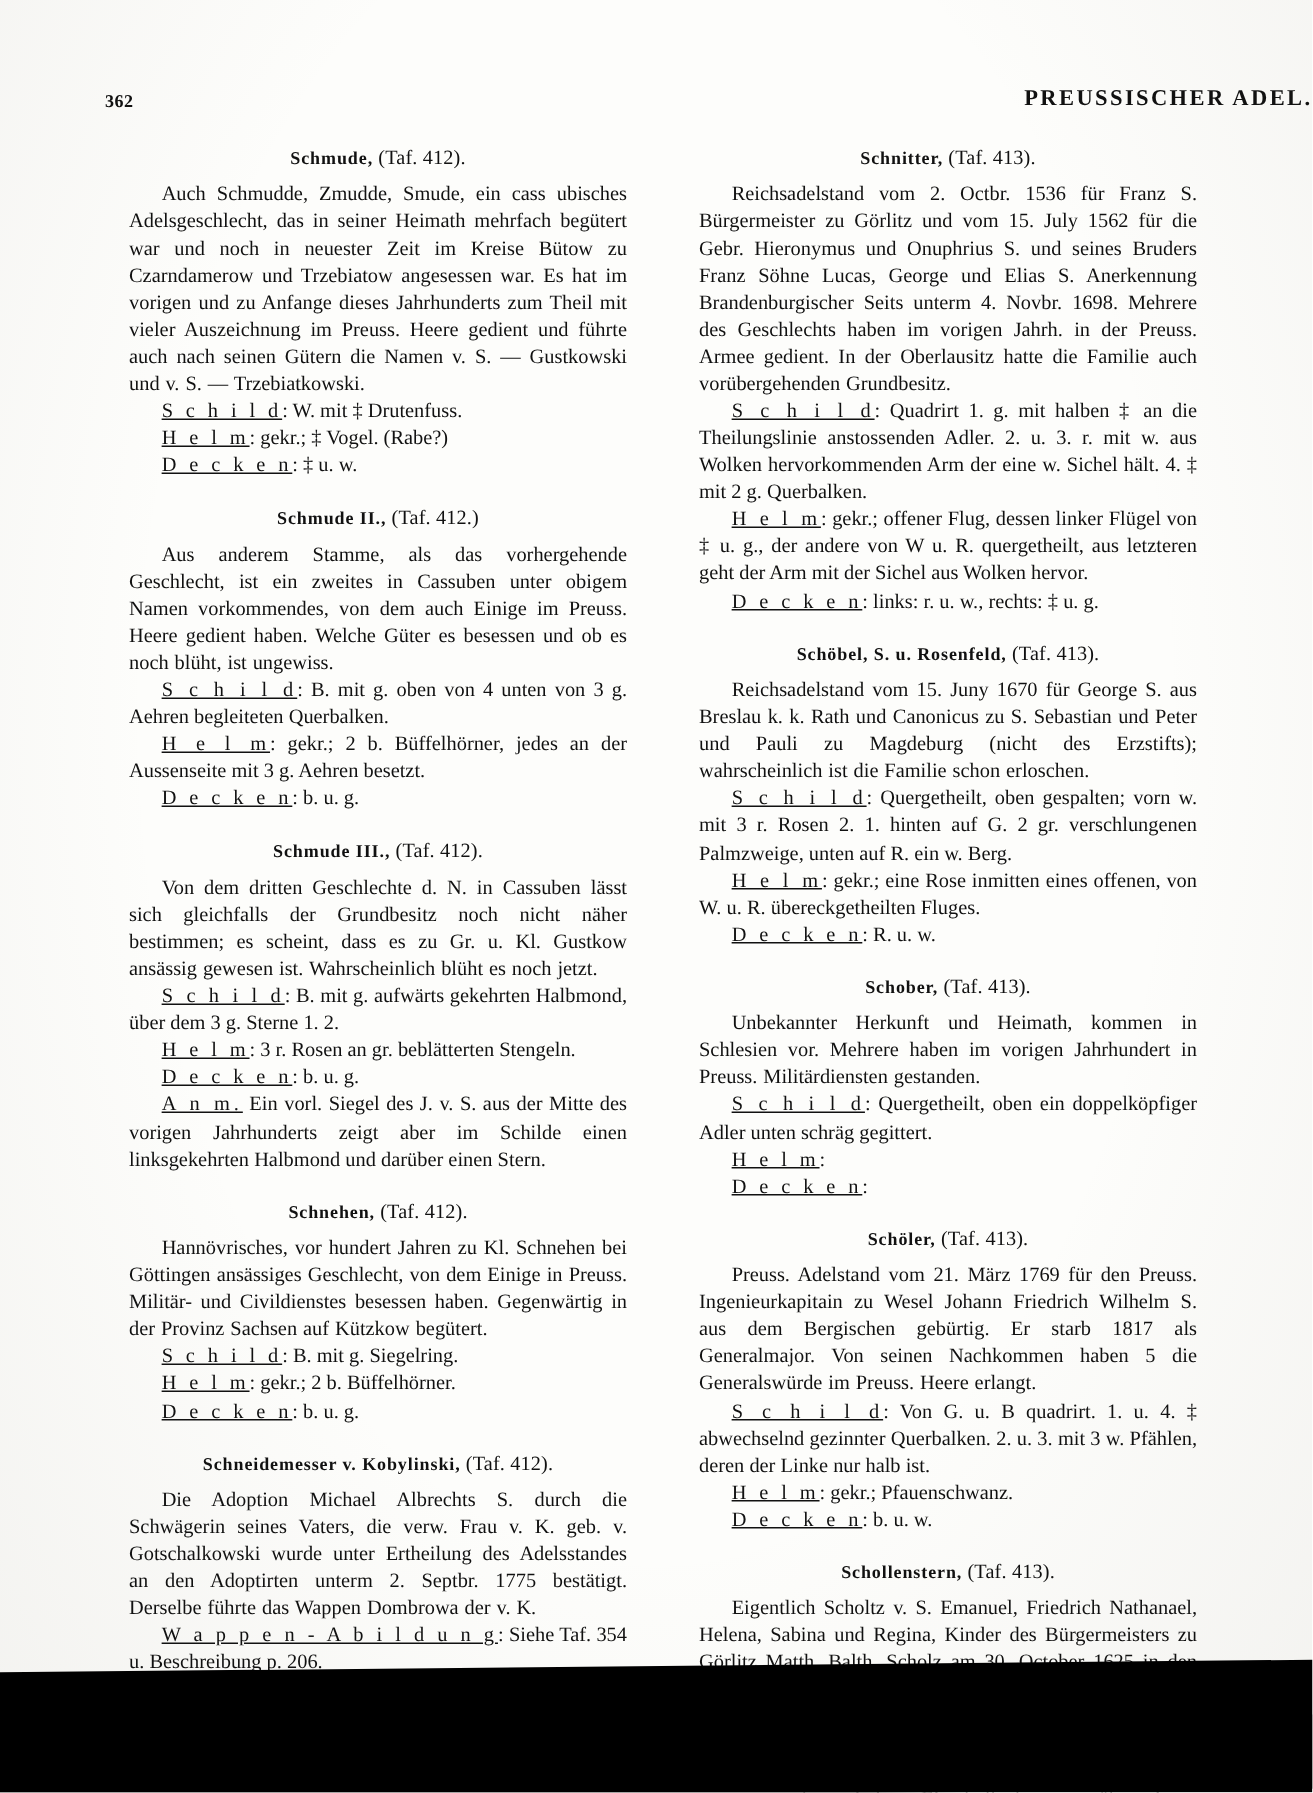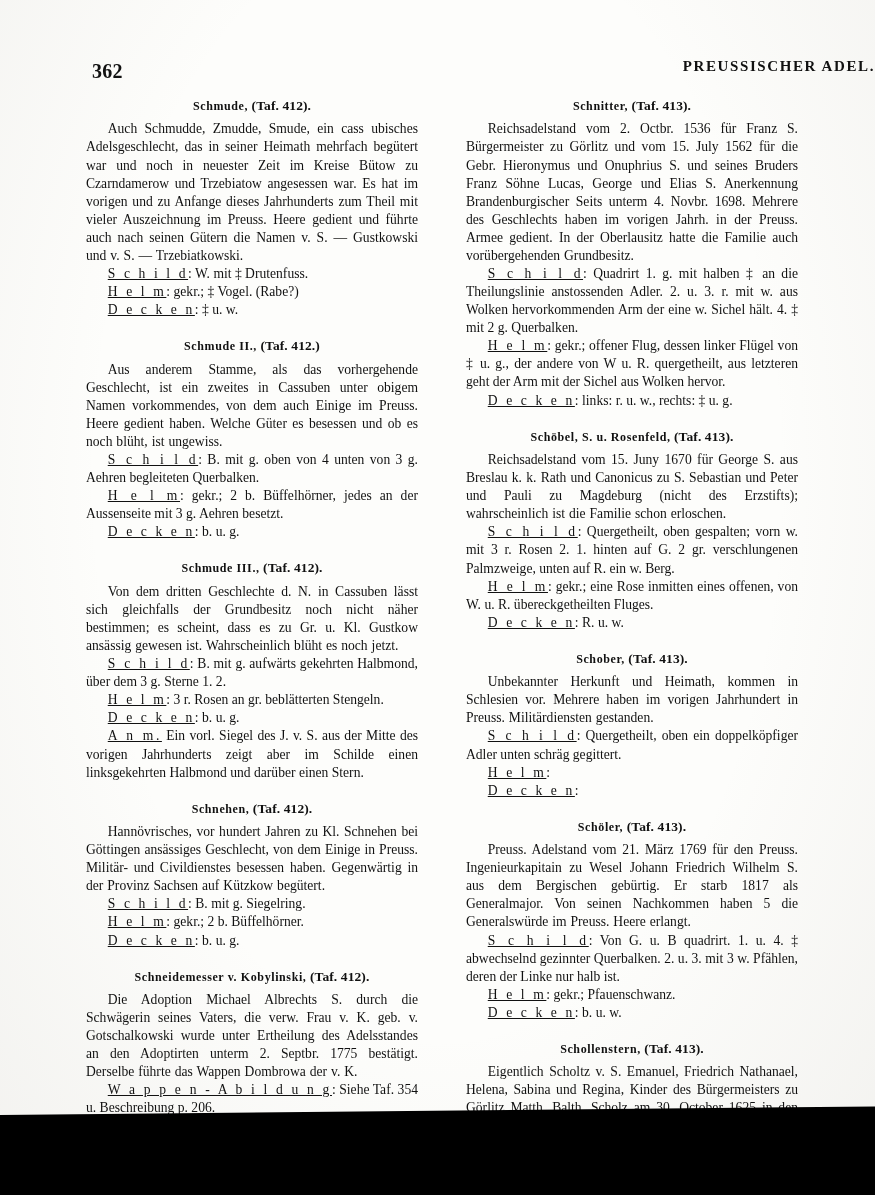--- a/index.html
+++ b/index.html
@@ -29,23 +29,23 @@
   
   .runhead {
     position: absolute;
     top: 58px;
     left: 0;
     right: 0;
     height: 24px;
   }
   .folio {
     position: absolute;
-    left: 92px;
+    left: 70px;
     top: 2px;
-    font-size: 20px;
+    font-size: 12px;
     font-weight: 700;
     letter-spacing: 0.3px;
   }
   .runtitle {
     position: absolute;
     left: 0; right: 0;
     top: 0;
     text-align: right;
     font-size: 15px;
     font-weight: 700;
@@ -74,21 +74,21 @@
     line-height: 1.15;
   }
   .entry:first-child .entry-head { margin-top: 0; }
 
   .entry-name {
     font-weight: 700;
     font-size: 12px;
     letter-spacing: 0.6px;
   }
   .entry-taf {
-    font-weight: 700;
+    font-weight: 400;
     font-size: 13.5px;
     letter-spacing: 0.1px;
   }
 
   p.body {
     margin: 0;
     font-size: 13.6px;
     line-height: 1.33;
     text-align: justify;
     text-indent: 1.6em;

